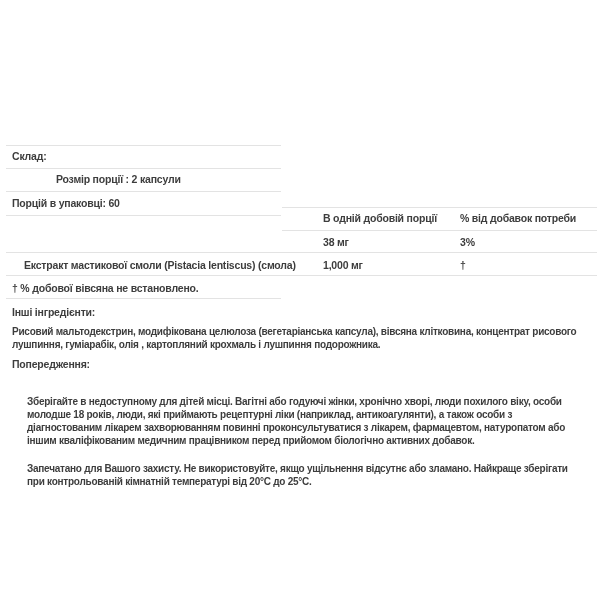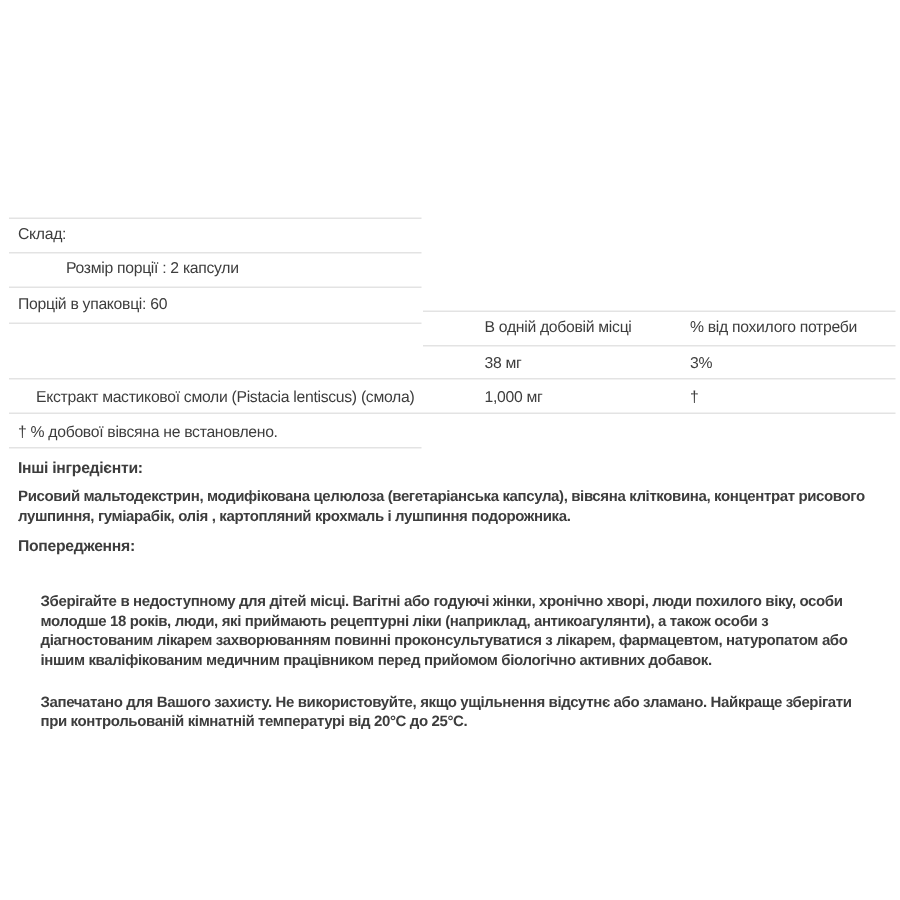--- a/index.html
+++ b/index.html
@@ -13,21 +13,21 @@
     overflow: hidden;
   }
   .hline {
     position: absolute;
     height: 1px;
     background: #e3e3e3;
   }
   .cell {
     position: absolute;
     font-size: 10.5px;
-    font-weight: 400;
+    font-weight: 700;
     letter-spacing: -0.2px;
     white-space: nowrap;
     color: #3d3d3d;
   }
   .para-block {
     position: absolute;
     width: 586px;
     font-size: 10px;
     font-weight: 700;
     letter-spacing: -0.25px;
@@ -56,25 +56,25 @@
 
   <div class="hline" style="top:207px; left:282px; width:315px;"></div>
   <div class="hline" style="top:230px; left:282px; width:315px;"></div>
 
   <div class="hline" style="top:252px; left:6px; width:591px;"></div>
   <div class="hline" style="top:275px; left:6px; width:591px;"></div>
 
   <div class="hline" style="top:298px; left:6px; width:275px;"></div>
 
   <div class="cell" style="top:150px; left:12px;">Склад:</div>
-  <div class="cell" style="top:173px; left:12px;padding-left:32px;">Розмір порції : 2 капсули</div>
+  <div class="cell" style="top:173px; left:24px;padding-left:32px;">Розмір порції : 2 капсули</div>
   <div class="cell" style="top:197px; left:12px;">Порцій в упаковці: 60</div>
 
-  <div class="cell" style="top:212px; left:323px;">В одній добовій місці</div>
-  <div class="cell" style="top:212px; left:460px;">% від похилого потреби</div>
+  <div class="cell" style="top:212px; left:323px;">В одній добовій порції</div>
+  <div class="cell" style="top:212px; left:460px;">% від добавок потреби</div>
 
   <div class="cell" style="top:236px; left:323px;">38 мг</div>
   <div class="cell" style="top:236px; left:460px;">3%</div>
 
   <div class="cell" style="top:259px; left:12px;padding-left:12px;">Екстракт мастикової смоли (Pistacia lentiscus) (смола)</div>
   <div class="cell" style="top:259px; left:323px;">1,000 мг</div>
   <div class="cell" style="top:259px; left:460px;">†</div>
 
   <div class="cell" style="top:282px; left:12px;">† % добової вівсяна не встановлено.</div>
 

